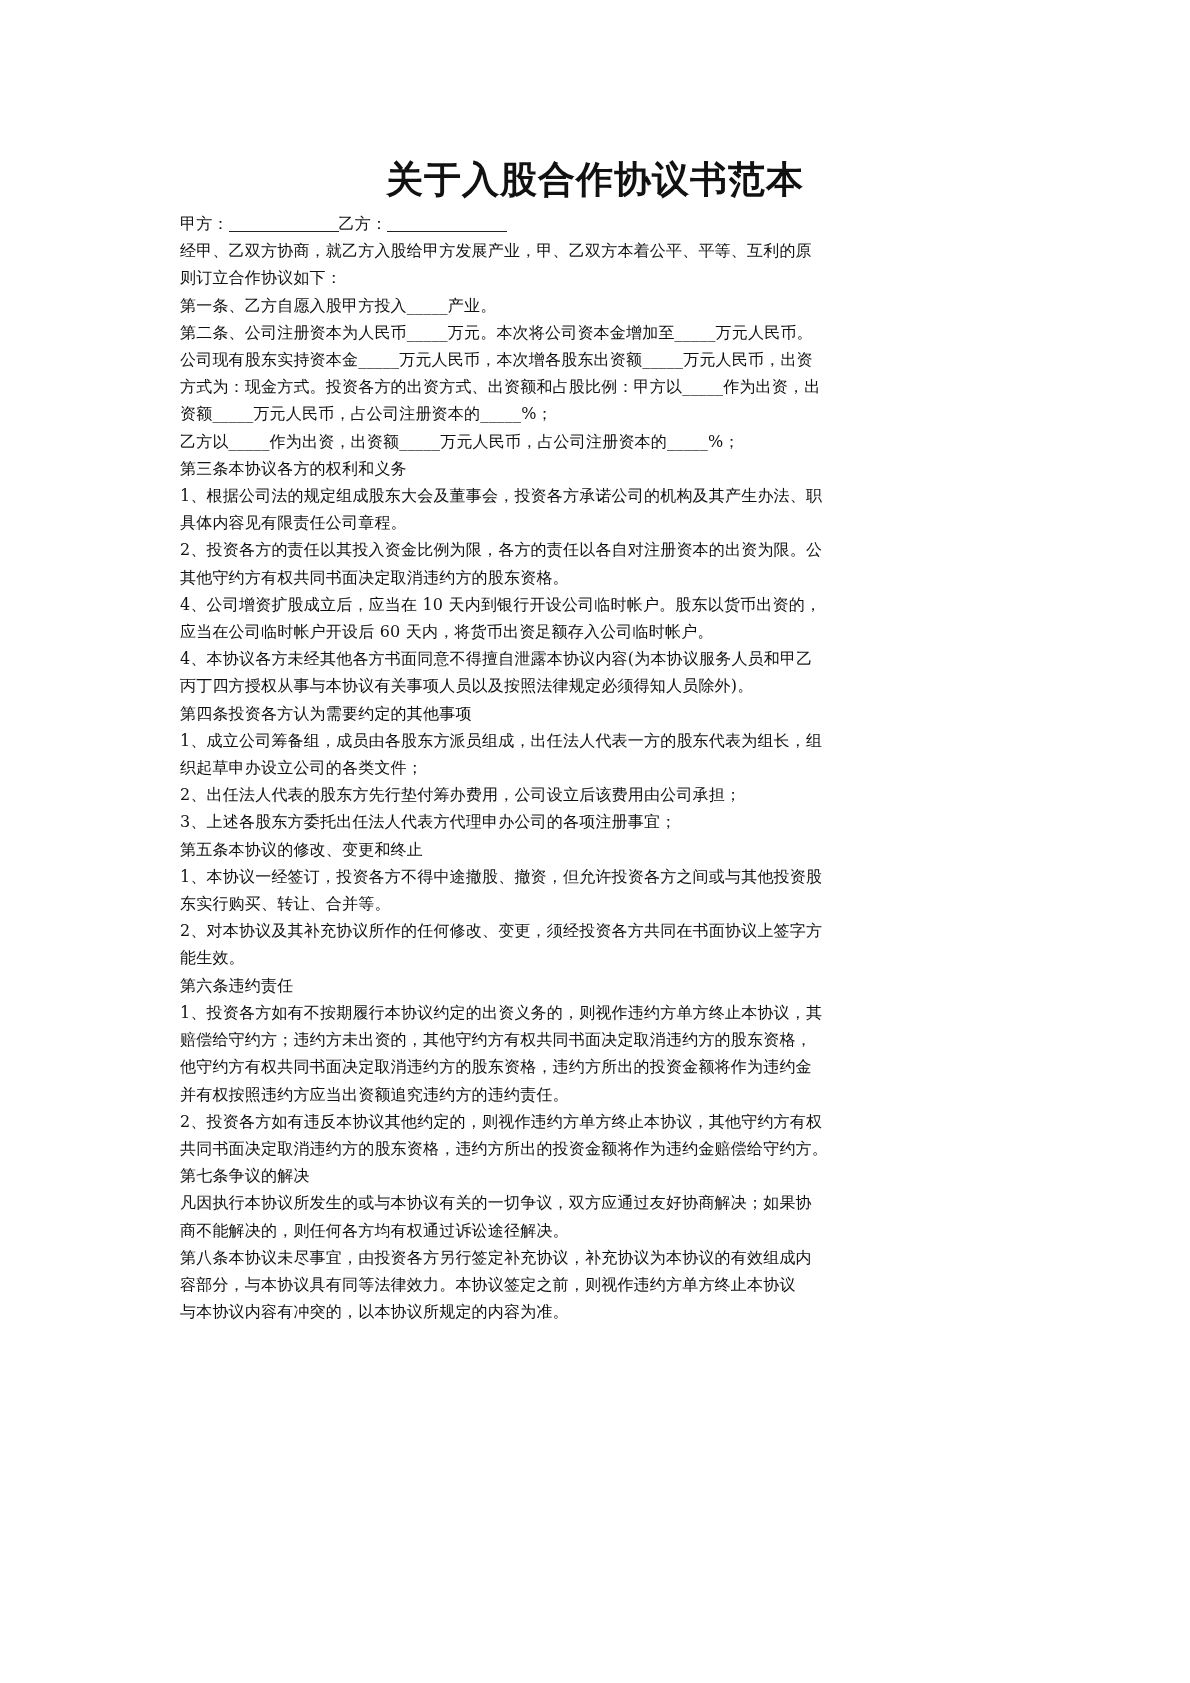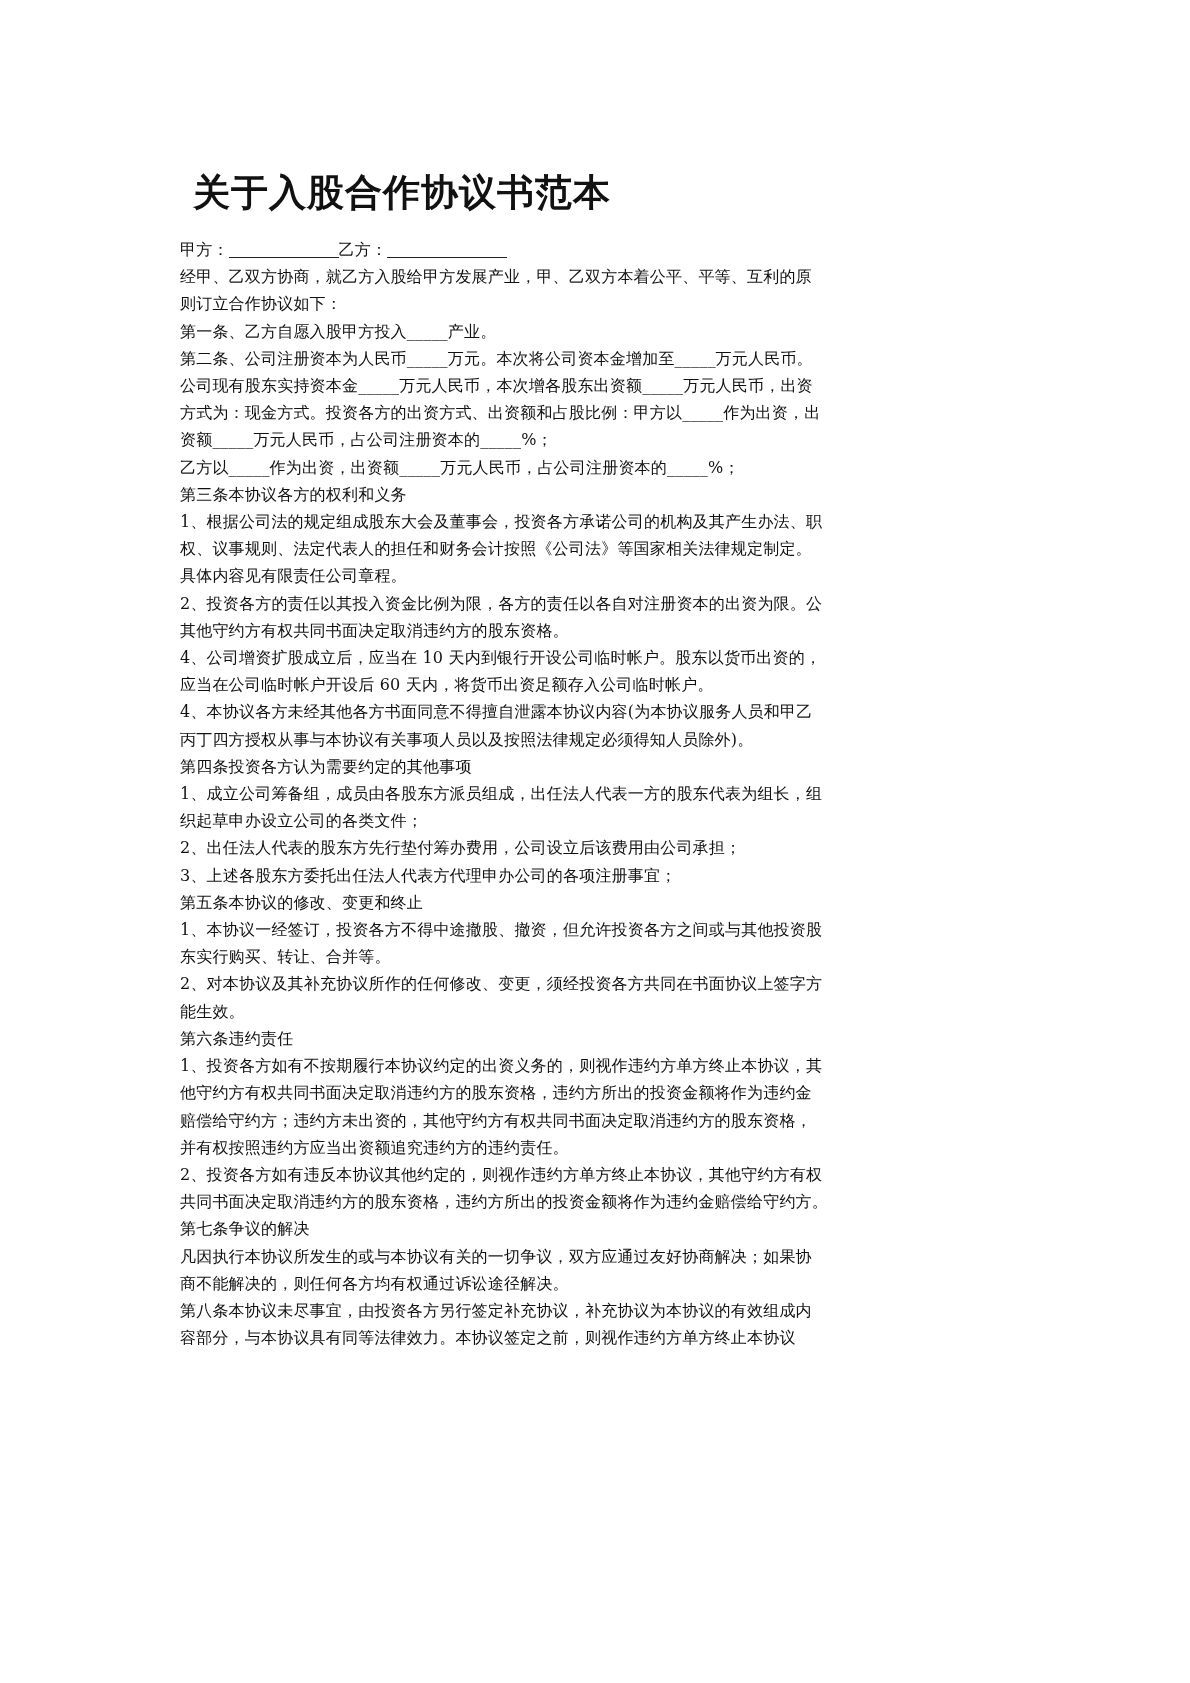--- a/index.html
+++ b/index.html
@@ -1,20 +1,20 @@
 <!DOCTYPE html>
 <html><head>
 <meta charset="utf-8">
 <style>
   html, body { margin: 0; padding: 0; background: #ffffff; }
   body { width: 1190px; height: 1683px; position: relative; overflow: hidden;
          font-family: "DejaVu Serif", "Liberation Serif", serif; color: #111; }
   .page { position: absolute; left: 180px; top: 150px; width: 830px; }
-  .title { text-align: left; font-size: 37px; font-weight: bold; line-height: 60px; height: 60px;
-           letter-spacing: 1px; margin: 13px; font-family: "DejaVu Sans", "Liberation Sans", sans-serif; }
+  .title { text-align: center; font-size: 37px; font-weight: bold; line-height: 60px; height: 60px;
+           letter-spacing: 1px; margin: 0; font-family: "DejaVu Sans", "Liberation Sans", sans-serif; }
   .line { font-size: 16px; line-height: 27.2px; margin: 0; white-space: pre; letter-spacing: 0.2px; }
   .blank { display: inline-block; border-bottom: 1px solid #222; height: 18px; vertical-align: -3px; }
   .b-long { width: 110px; }
   .b-long2 { width: 120px; }
 </style>
 </head>
 <body>
 
 <div class="page">
   <h1 class="title">关于入股合作协议书范本</h1>
@@ -25,44 +25,44 @@
     <p class="line">经甲、乙双方协商，就乙方入股给甲方发展产业，甲、乙双方本着公平、平等、互利的原</p>
     <p class="line">则订立合作协议如下：</p>
     <p class="line">第一条、乙方自愿入股甲方投入_____产业。</p>
     <p class="line">第二条、公司注册资本为人民币_____万元。本次将公司资本金增加至_____万元人民币。</p>
     <p class="line">公司现有股东实持资本金_____万元人民币，本次增各股东出资额_____万元人民币，出资</p>
     <p class="line">方式为：现金方式。投资各方的出资方式、出资额和占股比例：甲方以_____作为出资，出</p>
     <p class="line">资额_____万元人民币，占公司注册资本的_____%；</p>
     <p class="line">乙方以_____作为出资，出资额_____万元人民币，占公司注册资本的_____%；</p>
     <p class="line">第三条本协议各方的权利和义务</p>
     <p class="line">1、根据公司法的规定组成股东大会及董事会，投资各方承诺公司的机构及其产生办法、职</p>
-    <p class="line">权、议事规则、法定代表人的担任和财务会计按照《公司法》等国家相关法律规定制定。</p>
     <p class="line">具体内容见有限责任公司章程。</p>
     <p class="line">2、投资各方的责任以其投入资金比例为限，各方的责任以各自对注册资本的出资为限。公</p>
     <p class="line">其他守约方有权共同书面决定取消违约方的股东资格。</p>
     <p class="line">4、公司增资扩股成立后，应当在 10 天内到银行开设公司临时帐户。股东以货币出资的，</p>
     <p class="line">应当在公司临时帐户开设后 60 天内，将货币出资足额存入公司临时帐户。</p>
     <p class="line">4、本协议各方未经其他各方书面同意不得擅自泄露本协议内容(为本协议服务人员和甲乙</p>
     <p class="line">丙丁四方授权从事与本协议有关事项人员以及按照法律规定必须得知人员除外)。</p>
     <p class="line">第四条投资各方认为需要约定的其他事项</p>
     <p class="line">1、成立公司筹备组，成员由各股东方派员组成，出任法人代表一方的股东代表为组长，组</p>
     <p class="line">织起草申办设立公司的各类文件；</p>
     <p class="line">2、出任法人代表的股东方先行垫付筹办费用，公司设立后该费用由公司承担；</p>
     <p class="line">3、上述各股东方委托出任法人代表方代理申办公司的各项注册事宜；</p>
     <p class="line">第五条本协议的修改、变更和终止</p>
     <p class="line">1、本协议一经签订，投资各方不得中途撤股、撤资，但允许投资各方之间或与其他投资股</p>
     <p class="line">东实行购买、转让、合并等。</p>
     <p class="line">2、对本协议及其补充协议所作的任何修改、变更，须经投资各方共同在书面协议上签字方</p>
     <p class="line">能生效。</p>
     <p class="line">第六条违约责任</p>
     <p class="line">1、投资各方如有不按期履行本协议约定的出资义务的，则视作违约方单方终止本协议，其</p>
+    <p class="line">赔偿给守约方；违约方未出资的，其他守约方有权共同书面决定取消违约方的股东资格，</p>
     <p class="line">他守约方有权共同书面决定取消违约方的股东资格，违约方所出的投资金额将作为违约金</p>
-    <p class="line">赔偿给守约方；违约方未出资的，其他守约方有权共同书面决定取消违约方的股东资格，</p>
     <p class="line">并有权按照违约方应当出资额追究违约方的违约责任。</p>
     <p class="line">2、投资各方如有违反本协议其他约定的，则视作违约方单方终止本协议，其他守约方有权</p>
     <p class="line">共同书面决定取消违约方的股东资格，违约方所出的投资金额将作为违约金赔偿给守约方。</p>
     <p class="line">第七条争议的解决</p>
     <p class="line">凡因执行本协议所发生的或与本协议有关的一切争议，双方应通过友好协商解决；如果协</p>
     <p class="line">商不能解决的，则任何各方均有权通过诉讼途径解决。</p>
     <p class="line">第八条本协议未尽事宜，由投资各方另行签定补充协议，补充协议为本协议的有效组成内</p>
     <p class="line">容部分，与本协议具有同等法律效力。本协议签定之前，则视作违约方单方终止本协议</p>
+    <p class="line">与本协议内容有冲突的，以本协议所规定的内容为准。</p>
   </div>
 </div>
 
 </body></html>

